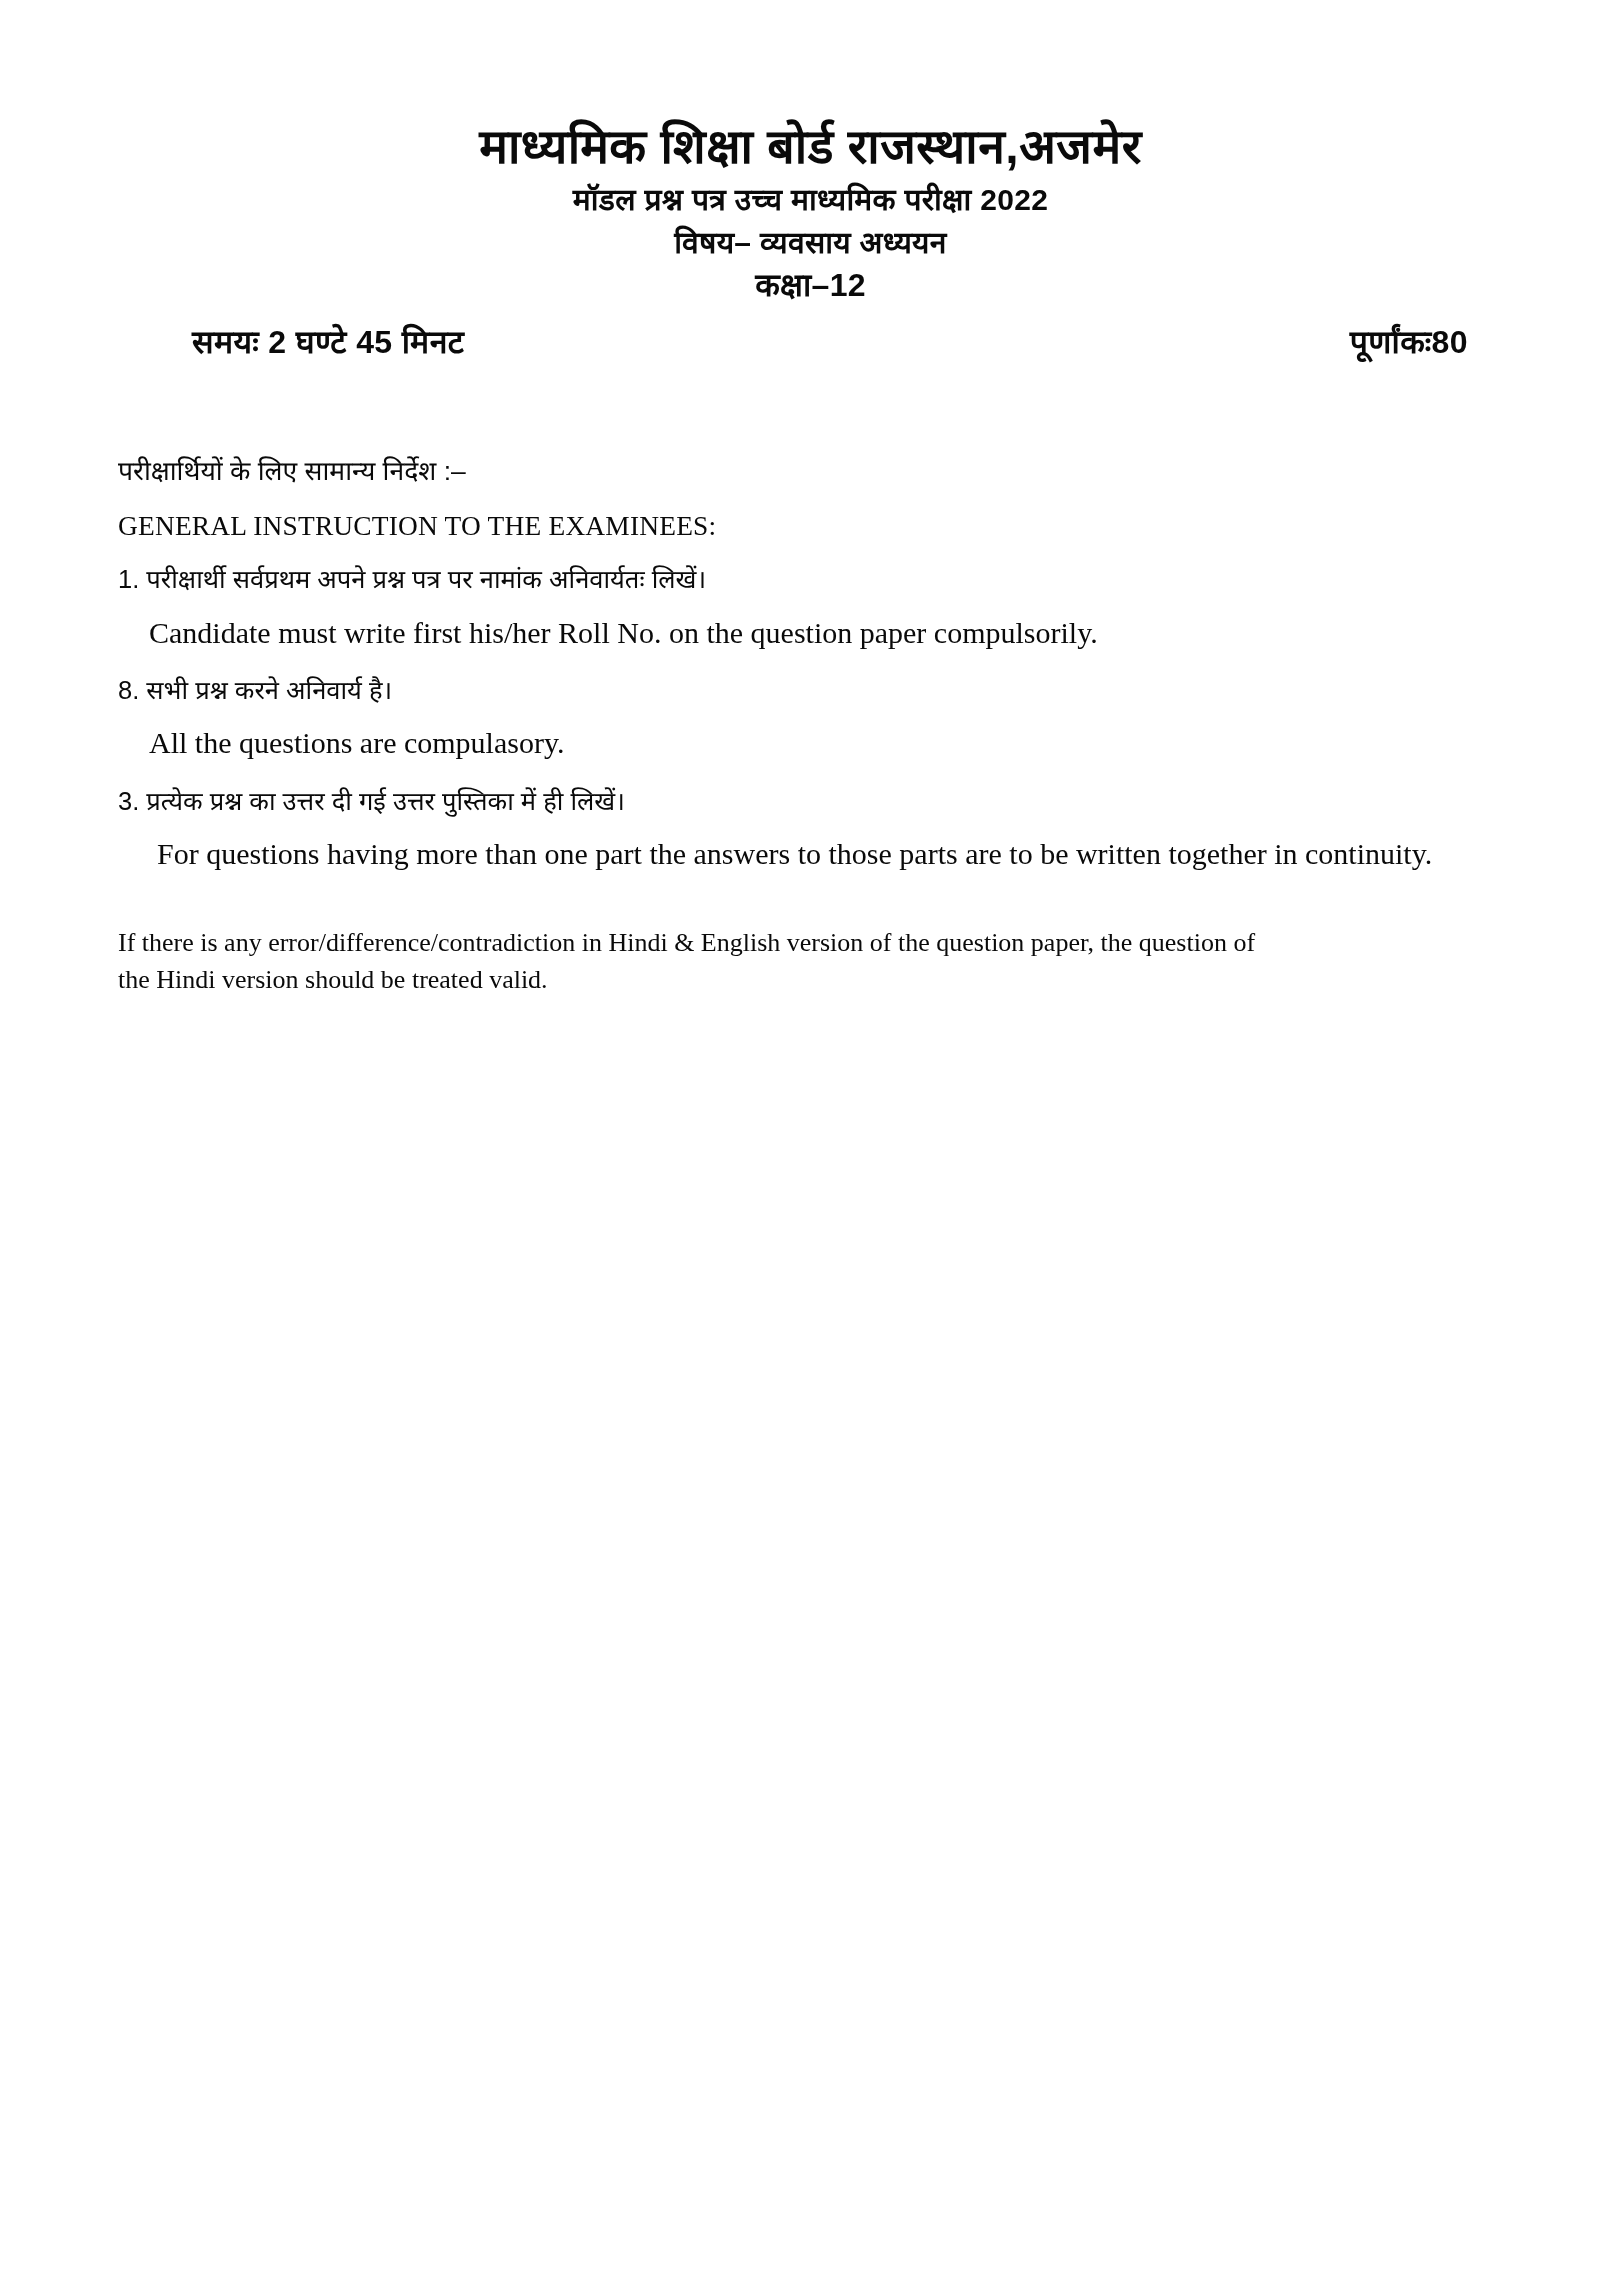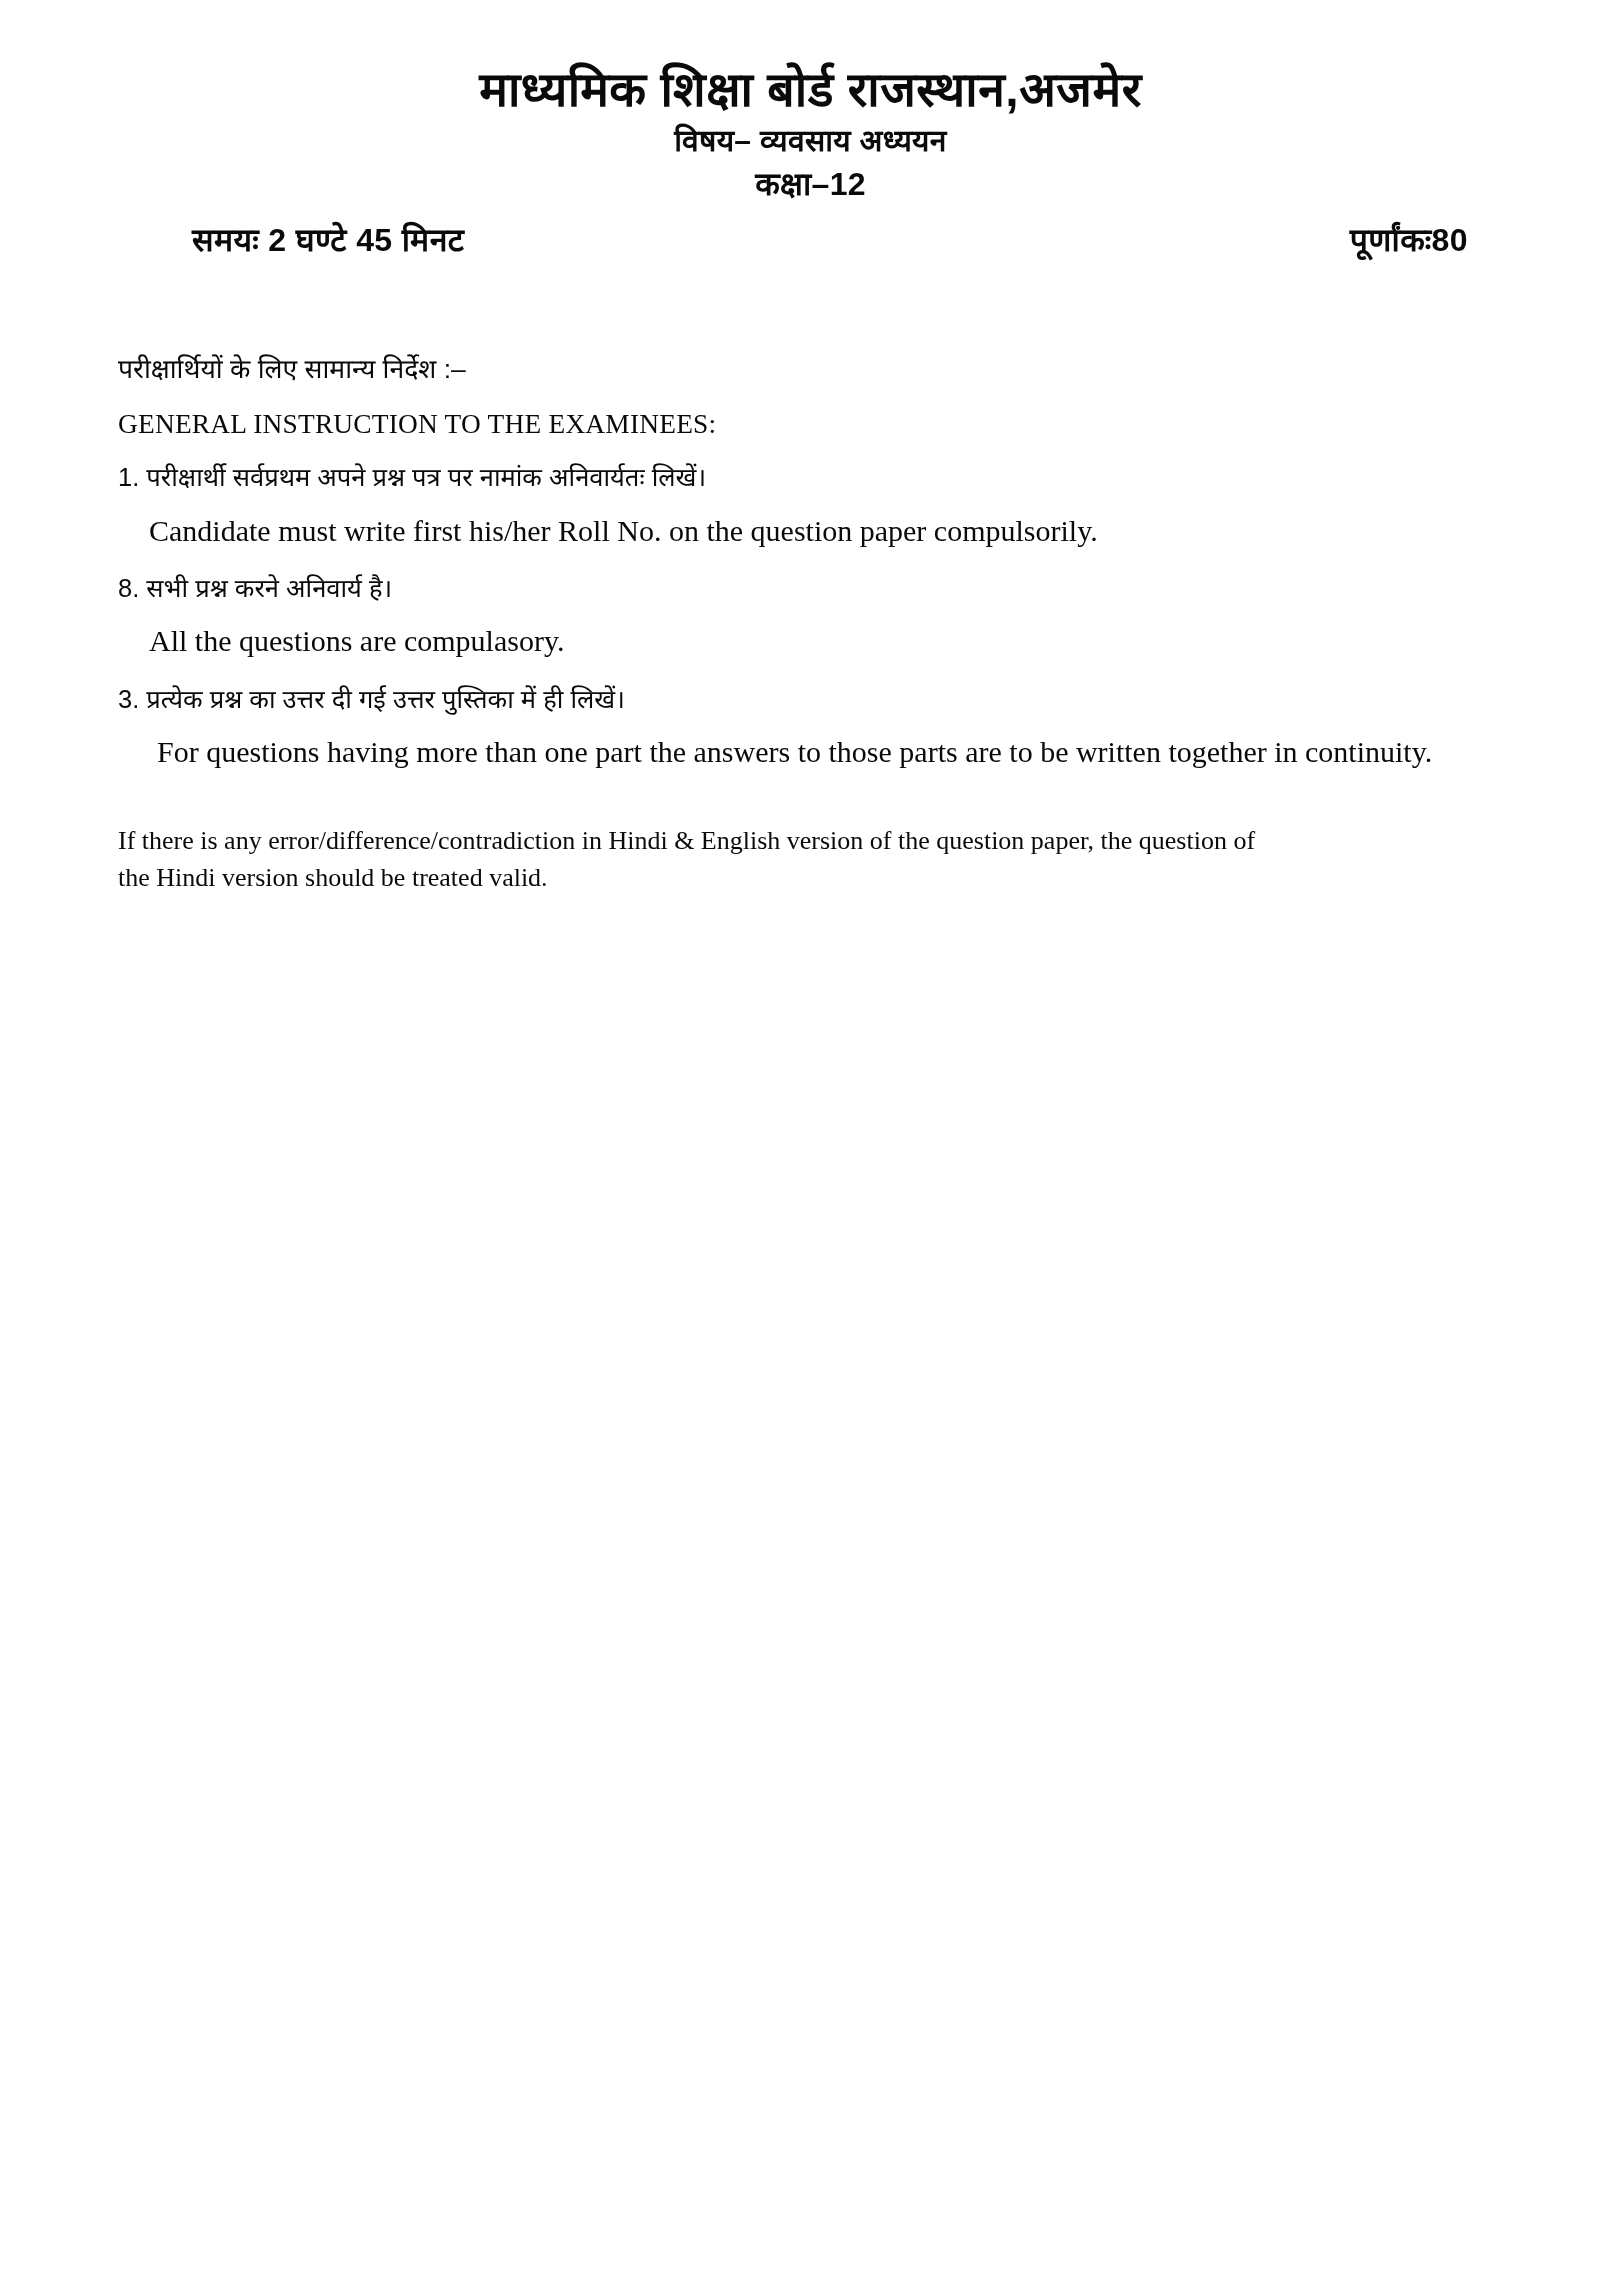--- a/index.html
+++ b/index.html
@@ -22,21 +22,21 @@
     position: relative;
     width: 1621px;
     height: 2293px;
     box-sizing: border-box;
     padding: 0;
   }
 
   
   .header {
     text-align: center;
-    padding-top: 63px;
+    padding-top: 120px;
   }
 
   .board-title {
     font-family: "Liberation Sans", "DejaVu Sans", sans-serif;
     font-size: 48px;
     font-weight: bold;
     letter-spacing: 0.5px;
     line-height: 1.12;
     margin: 0;
     white-space: nowrap;
@@ -146,20 +146,21 @@
     max-width: 1157px;
   }
 </style>
 </head>
 <body>
 
 <div class="page">
 
   <div class="header">
     <h1 class="board-title">माध्यमिक शिक्षा बोर्ड राजस्थान,अजमेर</h1>
+    <div class="paper-line">मॉडल प्रश्न पत्र उच्च माध्यमिक परीक्षा 2022</div>
     <div class="subject-line">विषय– व्यवसाय अध्ययन</div>
     <div class="class-line">कक्षा–12</div>
   </div>
 
   <div class="meta-row">
     <span class="time">समयः 2 घण्टे 45 मिनट</span>
     <span class="marks">पूर्णांकः80</span>
   </div>
 
   <div class="body-block">

